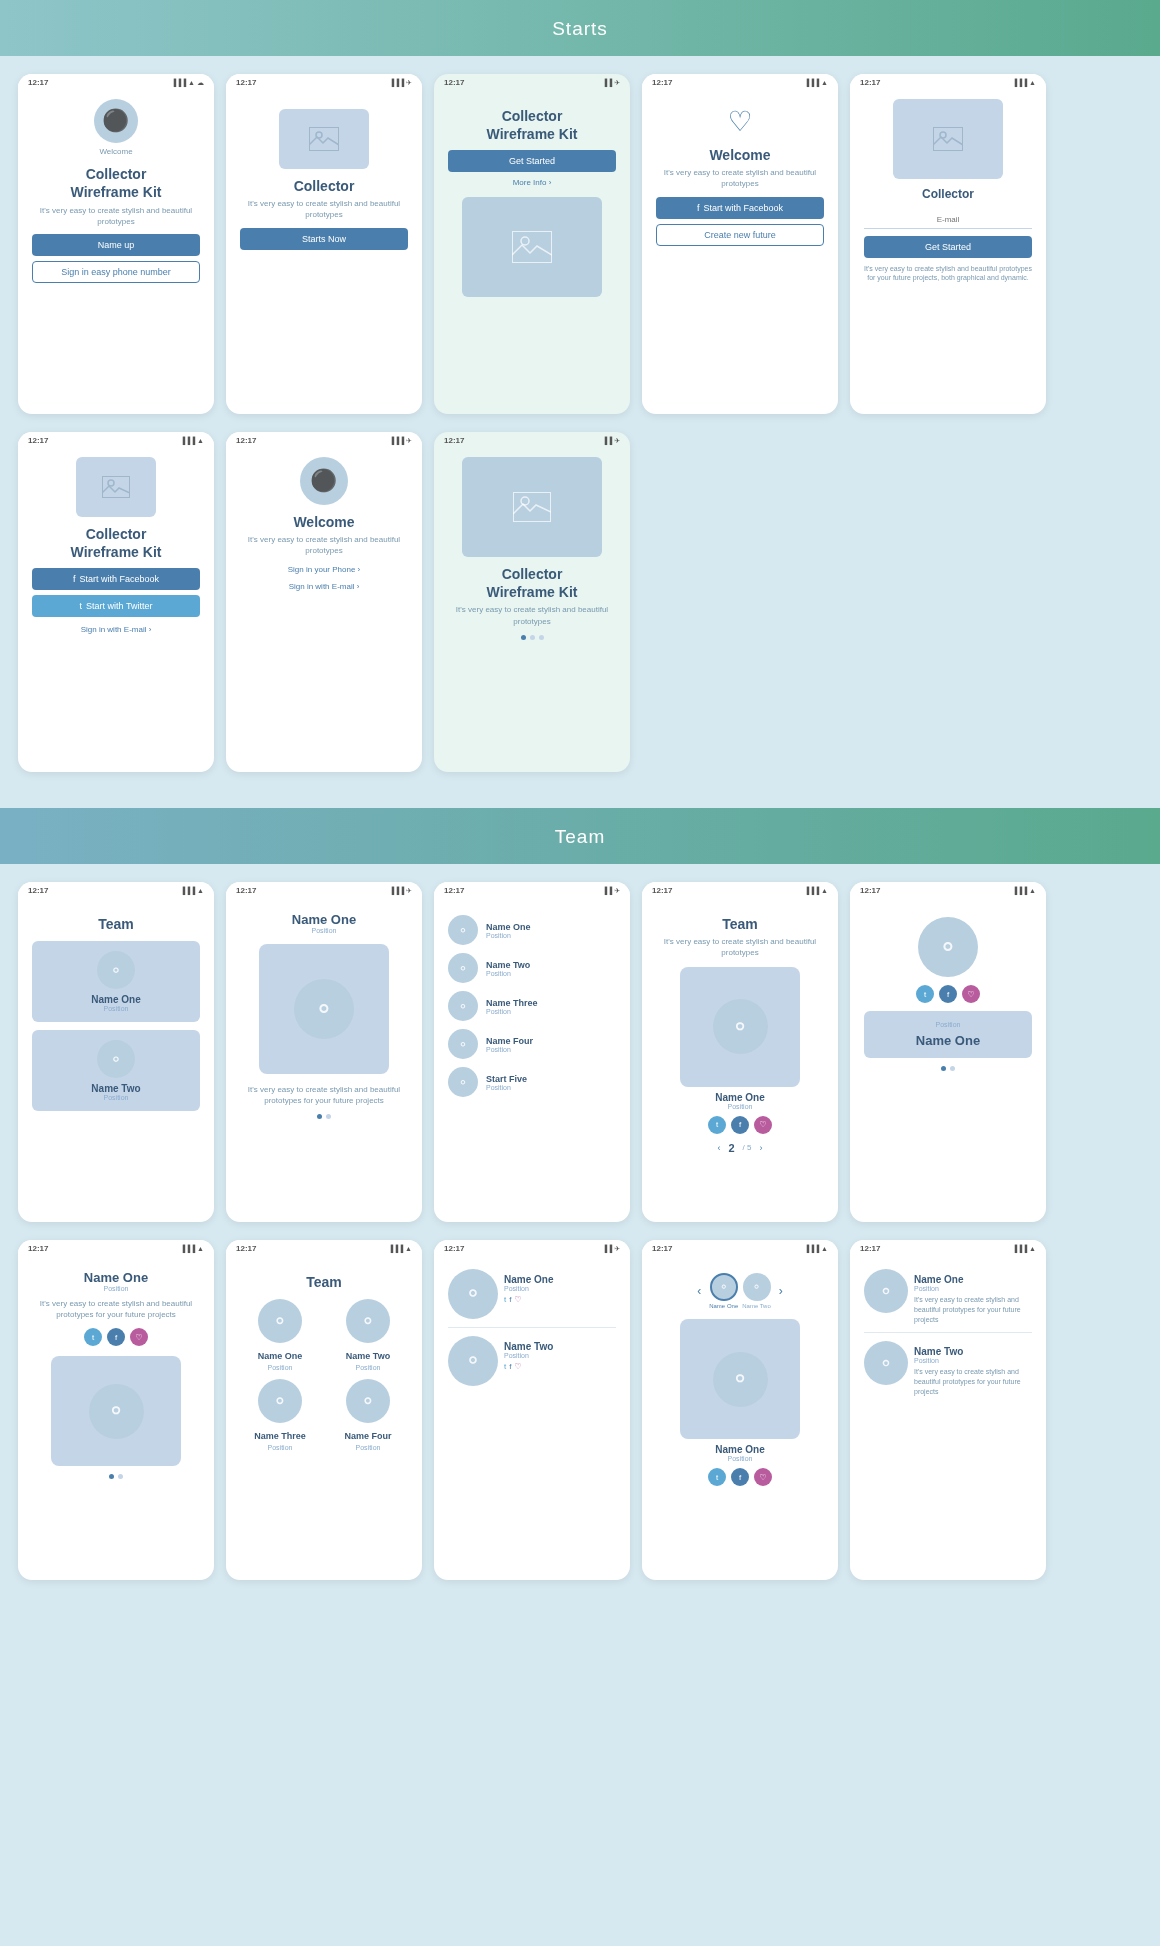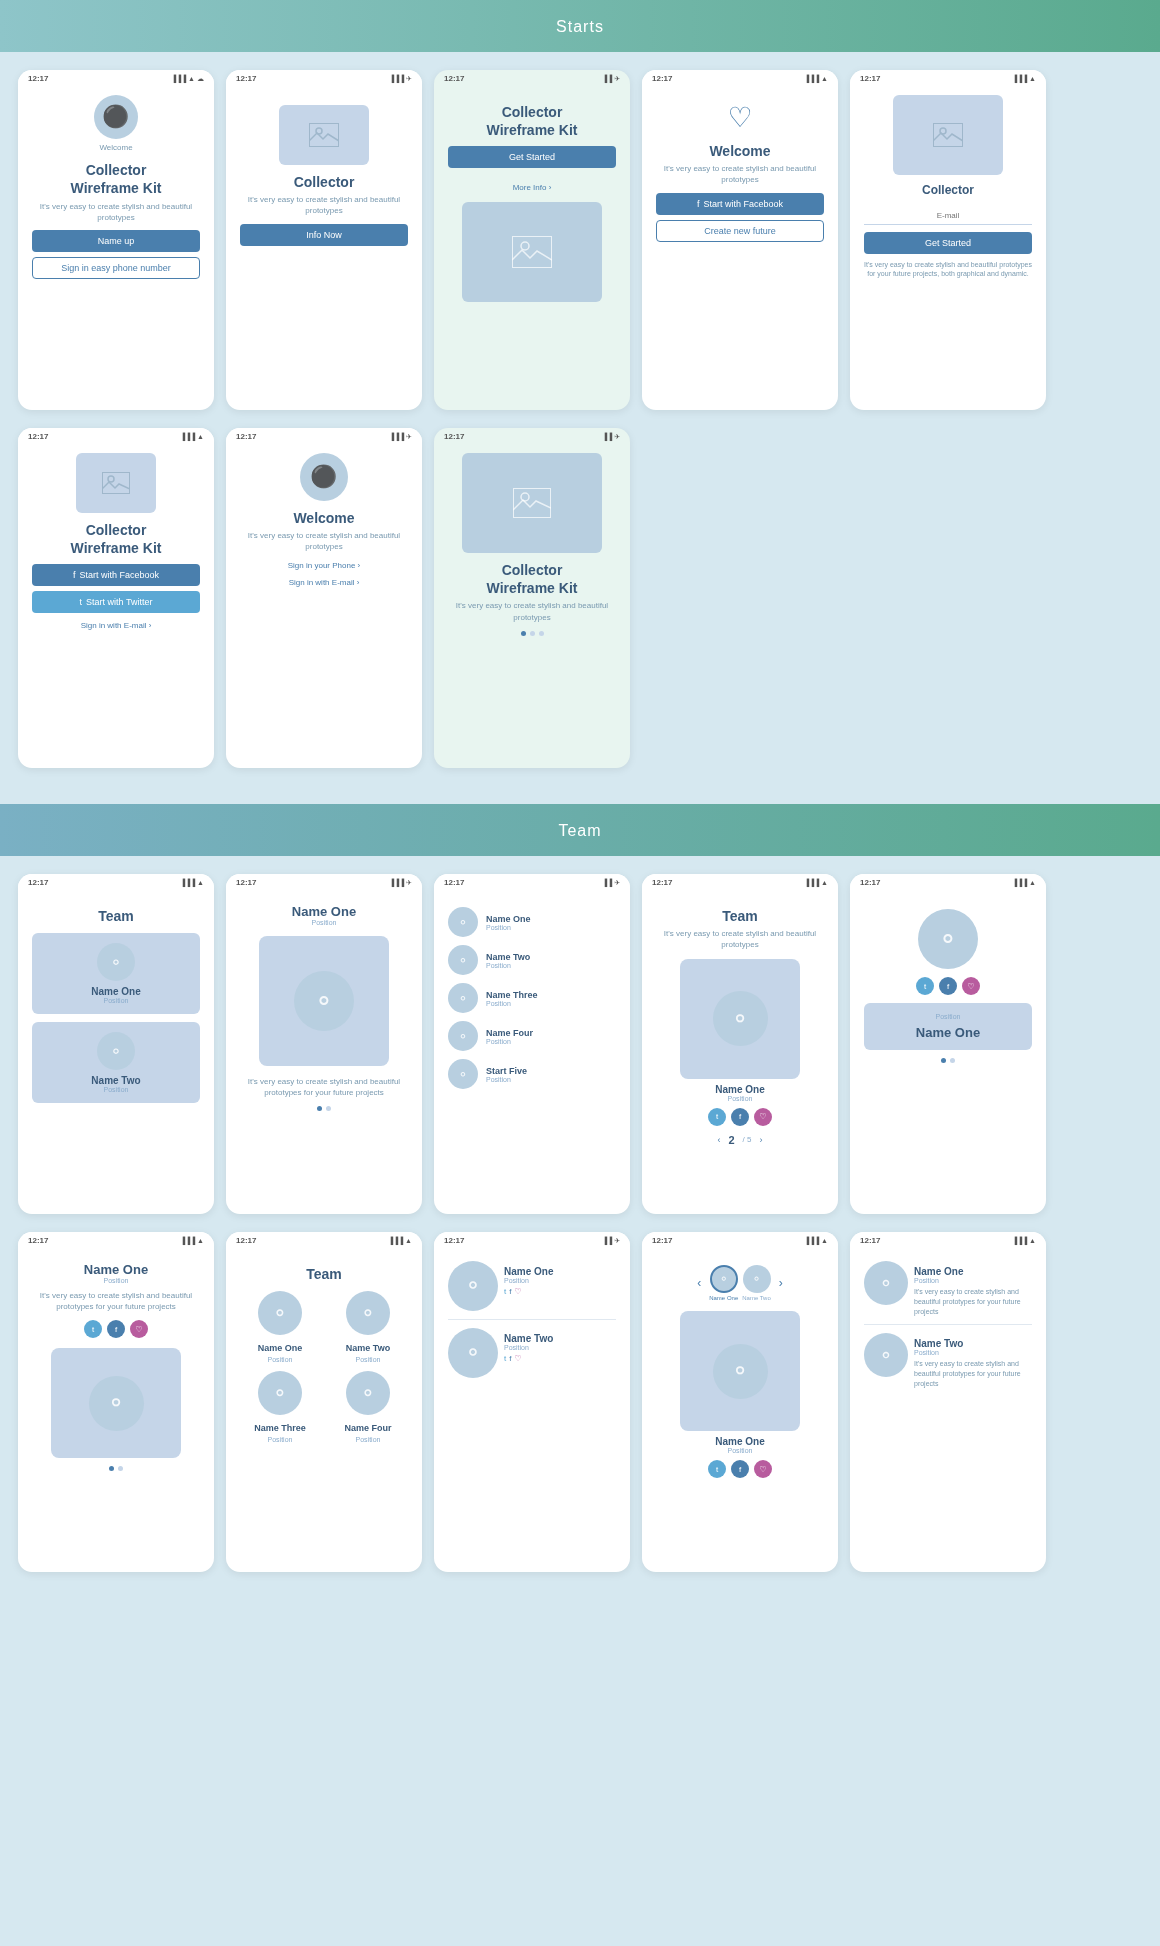--- a/index.html
+++ b/index.html
@@ -6,21 +6,21 @@
     body {
       background: #d6e8f0;
       font-family: 'Segoe UI', Arial, sans-serif;
       width: 1160px;
     }
 
     
     .section-header {
       text-align: center;
       padding: 18px 0 16px;
-      font-size: 16px;
+      font-size: 19px;
       font-weight: 500;
       color: #fff;
       letter-spacing: 1px;
     }
     .section-starts {
       background: linear-gradient(90deg, #8ec5c9 0%, #5aaa8e 100%);
     }
     .section-team {
       background: linear-gradient(90deg, #7ab0c4 0%, #5aaa8e 100%);
       margin-top: 18px;
@@ -177,21 +177,21 @@
       font-size: 8px;
       color: #aaa;
       padding: 4px 0;
       margin-top: 8px;
       outline: none;
       text-align: center;
     }
     .wf-more-info {
       font-size: 8px;
       color: #4a7fad;
-      margin-top: 15px;
+      margin-top: 6px;
       cursor: pointer;
     }
     .wf-dots {
       display: flex;
       gap: 4px;
       justify-content: center;
       margin-top: 8px;
     }
     .wf-dot {
       width: 5px; height: 5px;
@@ -340,21 +340,21 @@
     <div class="phone-content">
       <div class="wf-image-placeholder" style="width:90px;height:60px;margin-top:10px;">
         <svg width="30" height="24" viewBox="0 0 30 24">
             <rect x="0" y="0" width="30" height="24" fill="none" stroke="#7a9ab0" stroke-width="2"></rect>
             <circle cx="10" cy="8" r="3" fill="none" stroke="#7a9ab0" stroke-width="1.5"></circle>
             <path d="M0 18 l8-8 6 6 5-5 11 7" fill="none" stroke="#7a9ab0" stroke-width="1.5"></path>
           </svg>
       </div>
       <div class="wf-title">Collector</div>
       <div class="wf-subtitle">It's very easy to create stylish and beautiful prototypes</div>
-      <button class="wf-btn-primary">Info Now</button>
+      <button class="wf-btn-primary">Starts Now</button>
     </div>
   </div>
 
   <div class="phone phone-teal">
     <div class="phone-status-bar" style="background:transparent;">
       <span class="status-time">12:17</span>
       <span class="status-icons">▐▐ ✈</span>
     </div>
     <div class="phone-content">
       <div class="wf-title">Collector<br>Wireframe Kit</div>

